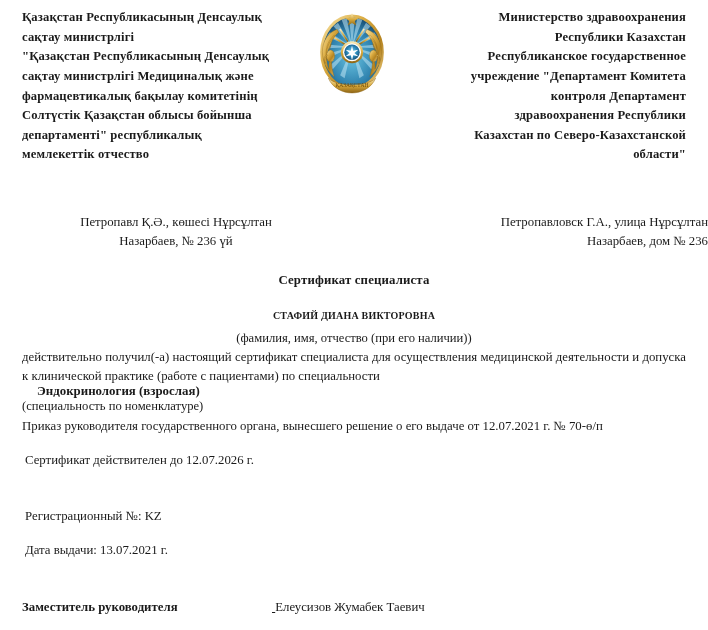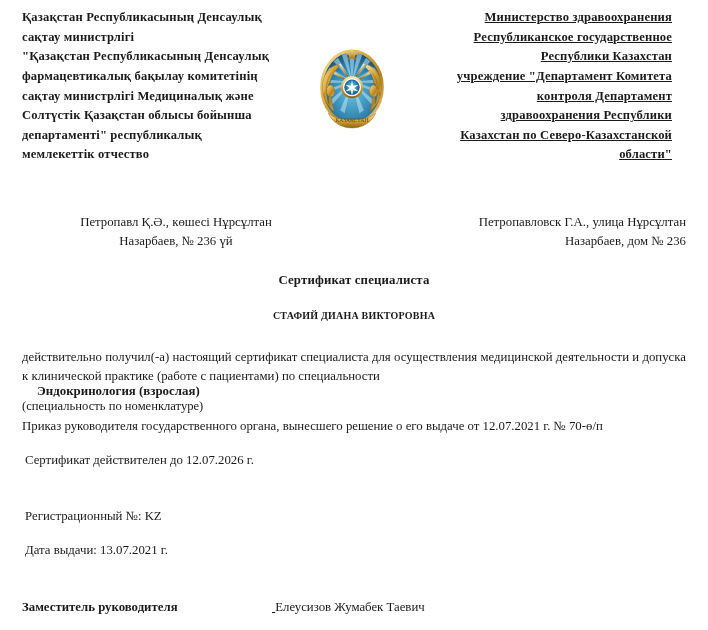--- a/index.html
+++ b/index.html
@@ -24,42 +24,41 @@
     box-sizing: border-box;
   }
 
   
   .header {
     position: absolute;
     top: 8px;
     left: 0;
     width: 708px;
     display: flex;
-    align-items: center;
+    align-items: flex-start;
     justify-content: space-between;
     gap: 20px;
   }
   .header-col {
     font-size: 12.6px;
     font-weight: bold;
     line-height: 1.56;
     letter-spacing: 0.15px;
   }
   .header-left {
     width: 285px;
     padding-left: 22px;
     box-sizing: border-box;
     text-align: left;
   }
   .header-right {
     width: 290px;
-    padding-right: 36px;
+    padding-right: 22px;
     box-sizing: border-box;
     text-align: right;
-    text-decoration: underline;
   }
   .header-left .hline,
   .header-right .hline {
     display: block;
     white-space: pre-wrap;
   }
 
   
   .emblem-wrap {
     width: 90px;
@@ -85,21 +84,20 @@
     line-height: 1.52;
   }
   .address-left {
     width: 330px;
     padding-left: 22px;
     box-sizing: border-box;
     text-align: center;
   }
   .address-right {
     width: 330px;
-    padding-right: 22px;
     box-sizing: border-box;
     text-align: right;
   }
   .address-left span,
   .address-right span { display: block; }
 
   
   .cert-title {
     position: absolute;
     top: 273px;
@@ -208,22 +206,22 @@
 <body>
 
 <div class="page">
 
   <div class="header">
 
     <div class="header-col header-left">
       <span class="hline">Қазақстан Республикасының Денсаулық</span>
       <span class="hline">сақтау министрлігі</span>
       <span class="hline">"Қазақстан Республикасының Денсаулық</span>
+      <span class="hline">сақтау министрлігі Медициналық және</span>
       <span class="hline">фармацевтикалық бақылау комитетінің</span>
-      <span class="hline">сақтау министрлігі Медициналық және</span>
       <span class="hline">Солтүстік Қазақстан облысы бойынша</span>
       <span class="hline">департаменті" республикалық</span>
       <span class="hline">мемлекеттік отчество</span>
     </div>
 
     <div class="emblem-wrap">
       <svg class="emblem" viewBox="0 0 100 116" aria-hidden="true">
         <defs>
           <radialGradient id="gCenterBlue" cx="50%" cy="45%" r="60%">
             <stop offset="0%" stop-color="#7fd2ec"></stop>
@@ -314,22 +312,22 @@
           <circle cx="50" cy="57" r="2.2"></circle>
         </g>
 
         <path d="M18 92 C30 104 70 104 82 92 C76 106 62 112 50 112 C38 112 24 106 18 92 Z" fill="url(#gGold2)" stroke="#8d6414" stroke-width="0.6"></path>
         <text x="50" y="104" text-anchor="middle" font-size="7.5" font-family="'Liberation Serif', serif" fill="#6d4a0c">ҚАЗАҚСТАН</text>
       </svg>
     </div>
 
     <div class="header-col header-right">
       <span class="hline">Министерство здравоохранения</span>
+      <span class="hline">Республики Казахстан</span>
       <span class="hline">Республиканское государственное</span>
-      <span class="hline">Республики Казахстан</span>
       <span class="hline">учреждение "Департамент Комитета</span>
       <span class="hline">контроля Департамент</span>
       <span class="hline">здравоохранения Республики</span>
       <span class="hline">Казахстан по Северо-Казахстанской</span>
       <span class="hline">области"</span>
     </div>
   </div>
 
   <div class="address-row">
     <div class="address-left">
@@ -337,20 +335,21 @@
       <span>Назарбаев, № 236 үй</span>
     </div>
     <div class="address-right">
       <span>Петропавловск Г.А., улица Нұрсұлтан</span>
       <span>Назарбаев, дом № 236</span>
     </div>
   </div>
 
   <div class="cert-title">Сертификат специалиста</div>
   <div class="holder-name">СТАФИЙ ДИАНА ВИКТОРОВНА</div>
+  <div class="holder-caption">(фамилия, имя, отчество (при его наличии))</div>
 
   <div class="para">действительно получил(-а) настоящий сертификат специалиста для осуществления медицинской деятельности и допуска к клинической практике (работе с пациентами) по специальности</div>
   <div class="specialty">Эндокринология (взрослая)</div>
   <div class="specialty-caption">(специальность по номенклатуре)</div>
   <div class="order-line">Приказ руководителя государственного органа, вынесшего решение о его выдаче от 12.07.2021 г. № 70-ө/п</div>
   <div class="valid-line">Сертификат действителен до 12.07.2026 г.</div>
   <div class="reg-line">Регистрационный №: KZ</div>
   <div class="issue-line">Дата выдачи: 13.07.2021 г.</div>
 
   <div class="signature-row">

